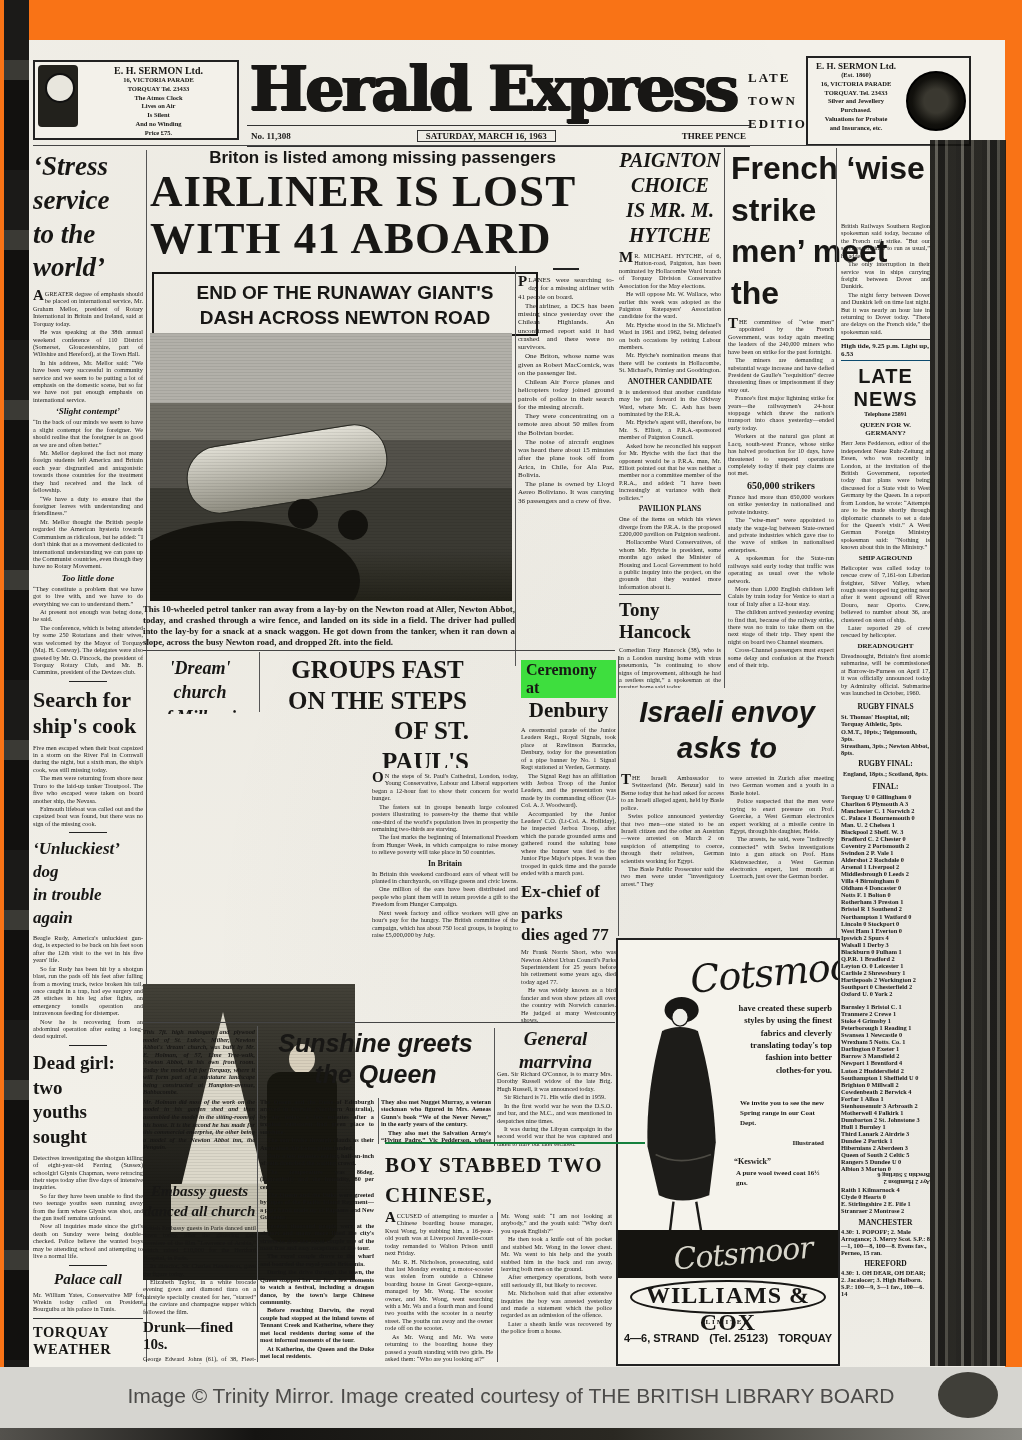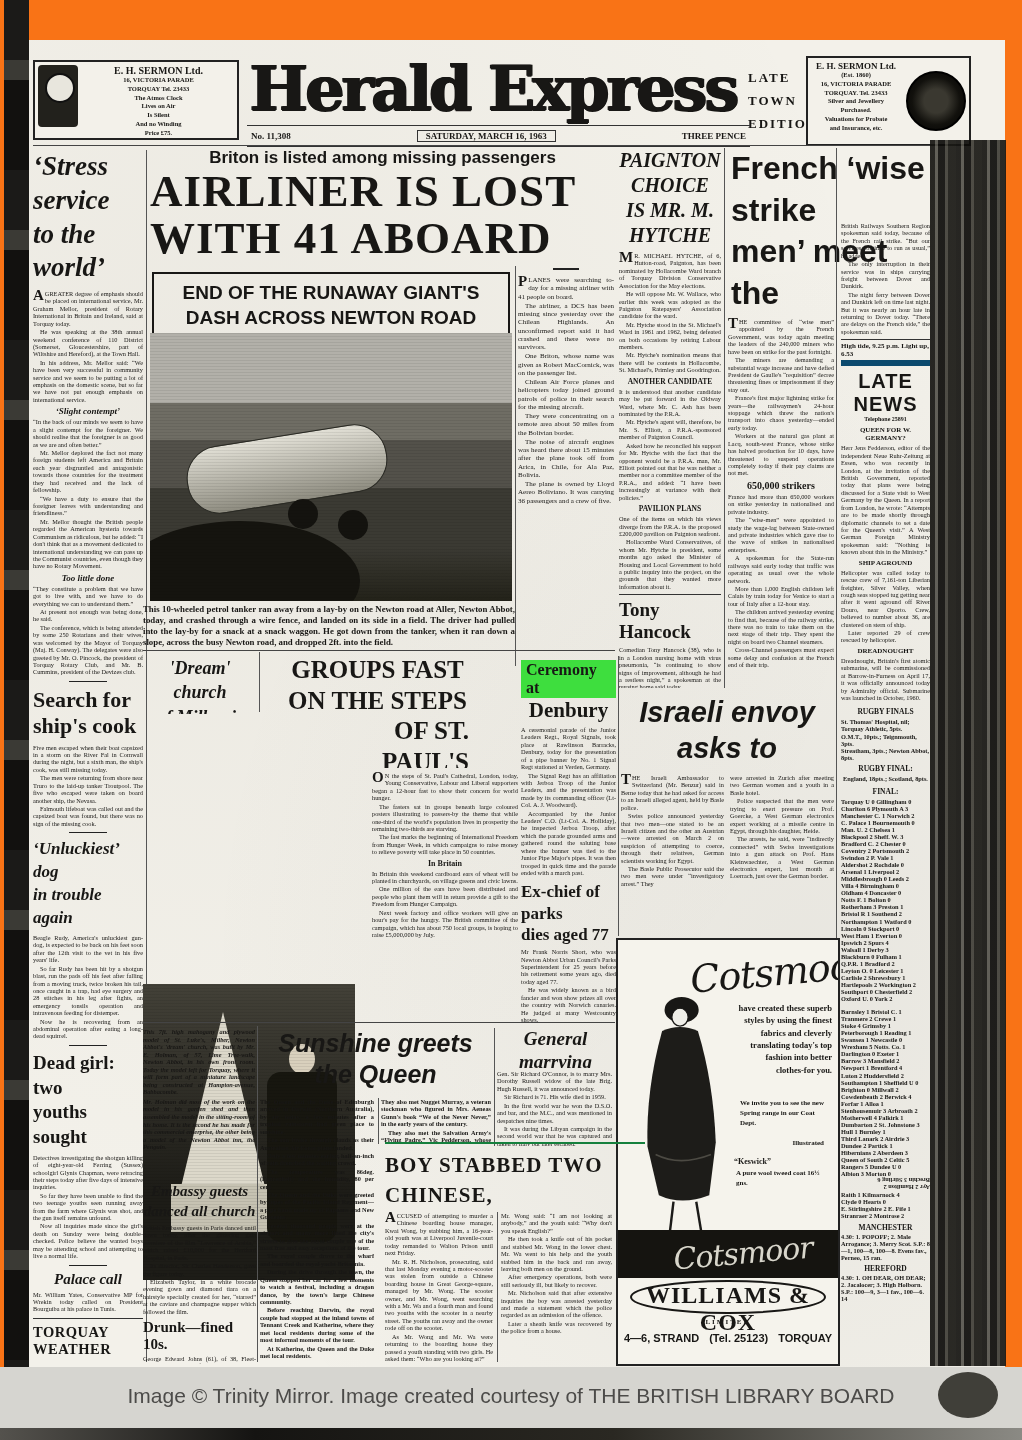--- a/index.html
+++ b/index.html
@@ -30,41 +30,41 @@
   .adsmall{font-weight:bold;font-size:6.5px;line-height:1.35;}
   .edition span{display:block;font-size:13px;font-weight:bold;letter-spacing:2px;margin-bottom:7px;}
   .dateline{display:flex;justify-content:space-between;align-items:center;border-top:1px solid #333;border-bottom:1px solid #333;
             font-weight:bold;font-size:9px;padding:2px 4px;}
   .datebox{border:1px solid #333;padding:0 8px;}
   
   .stress-h{font-style:italic;font-size:27px;line-height:1.25;}
   .kicker{font-family:"Liberation Sans",sans-serif;font-weight:bold;font-size:17px;text-align:center;}
   .mainhead{font-size:45px;line-height:1.05;letter-spacing:1px;}
   .boxhead{border:2px solid #181715;font-family:"Liberation Sans",sans-serif;font-weight:bold;font-size:19px;
-           text-align:center;padding:7px 5px;line-height:1.3;}
+           text-align:center;padding:7px 19px;line-height:1.3;}
   .planes-h{font-size:37px;line-height:1.2;text-align:center;}
   .dash{border-top:2px solid #222;width:26px;margin:4px auto 6px;}
   .paign-h{font-style:italic;font-size:20px;text-align:center;line-height:1.25;}
   .french-h{font-family:"Liberation Sans",sans-serif;font-weight:bold;font-size:32px;line-height:1.3;}
   .groups-h{font-size:25px;line-height:1.1;}
   .groups-h .hl{text-align:center;margin-bottom:3px;}
   .groups-h .hl:nth-child(3),.groups-h .hl:nth-child(4){text-align:right;padding-right:6px;}
   .dream-h{font-style:italic;font-size:18px;text-align:center;line-height:1.35;}
   .green-h{display:inline-block;background:#3ede3e;font-weight:bold;font-size:16px;padding:1px 5px;}
   .denbury-h{font-size:21px;text-align:center;}
   .israeli-h{font-family:"Liberation Sans",sans-serif;font-weight:bold;font-style:italic;font-size:29px;
              text-align:center;line-height:1.25;}
   .sun-h{font-family:"Liberation Sans",sans-serif;font-weight:bold;font-style:italic;font-size:25px;
          text-align:center;line-height:1.25;}
   .gen-h{font-style:italic;font-size:19px;text-align:center;line-height:1.2;}
   .boy-h{font-size:21px;text-align:left;line-height:1.45;letter-spacing:1px;border-top:2px solid #15803d;padding-top:6px;}
   .score{font-weight:bold;font-size:6.3px;line-height:1.12;}
   .flip{transform:rotate(180deg);}
   .latenews{font-family:"Liberation Sans",sans-serif;font-weight:bold;font-size:20px;text-align:center;letter-spacing:1px;}
-  .tideline{font-weight:bold;font-size:7px;border-top:1px solid #333;border-bottom:6px solid #0c4a6e;padding:2px 0;margin:4px 0;}
+  .tideline{font-weight:bold;font-size:7px;border-top:1px solid #333;border-bottom:1px solid #0c4a6e;padding:2px 0;margin:4px 0;}
   .caption{font-weight:bold;font-size:8.8px;line-height:1.25;text-align:justify;}
   .modelcap{font-weight:bold;font-style:italic;font-size:6.3px;line-height:1.2;text-align:justify;}
   .modelcap p{margin:0 0 2px;}
   
   .photo1{background:linear-gradient(#b2b0a9 0 26%,#6f6d64 26% 40%,#53514a 40% 58%,#3b3a33 58% 80%,#232219 100%);position:relative;}
   .grain{position:absolute;inset:0;background:repeating-linear-gradient(0deg,rgba(0,0,0,.07) 0 1px,transparent 1px 3px);}
   .barrel{position:absolute;left:10%;top:38%;width:200px;height:66px;border-radius:33px;border:1px solid #2a2a24;
           background:linear-gradient(#e2e0d6,#8e8c80);transform:rotate(-9deg);}
   .wheelA,.wheelB{position:absolute;width:30px;height:30px;border-radius:50%;background:#14130f;}
   .fgmass{position:absolute;left:-30px;bottom:-40px;width:240px;height:120px;border-radius:50%;background:#15140f;}

